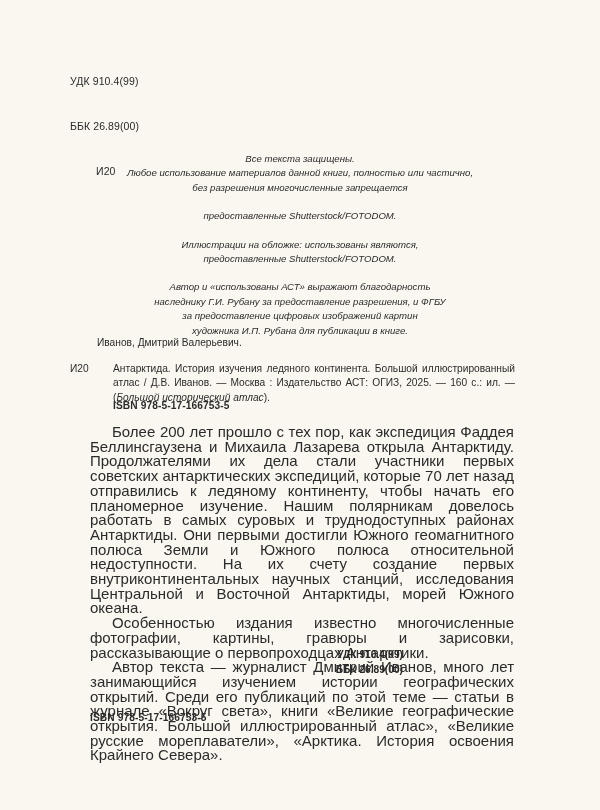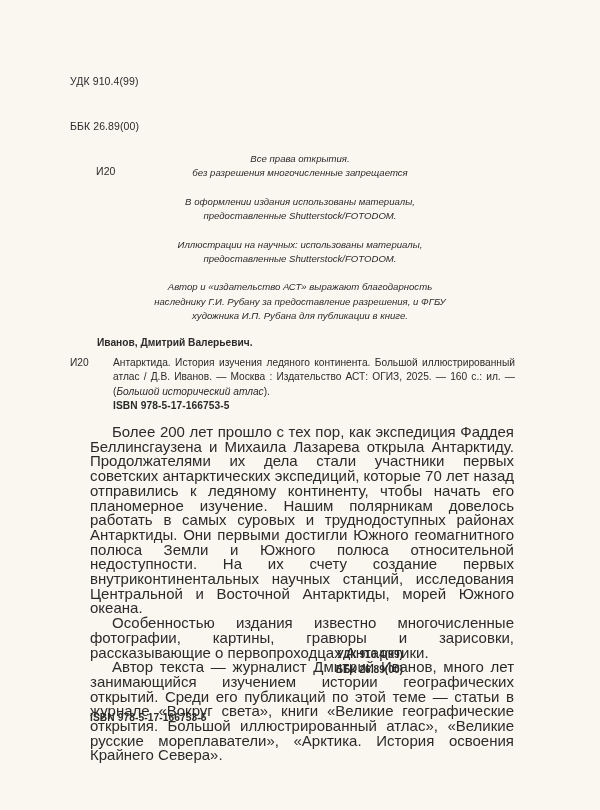--- a/index.html
+++ b/index.html
@@ -53,24 +53,24 @@
   
   .biblio {
     position: absolute;
     left: 70px;
     top: 336px;
     width: 445px;
     font-size: 10.2px;
     line-height: 14.6px;
   }
   .biblio .author {
-    font-weight: bold;
+    font-weight: normal;
     margin-left: 27px;
     display: block;
-    margin-bottom: 5px;
+    margin-bottom: 11px;
   }
   .biblio .recwrap {
     position: relative;
     padding-left: 43px;
     text-align: justify;
   }
   .biblio .code {
     position: absolute;
     left: 0;
     top: 0;
@@ -148,37 +148,38 @@
 
   <div class="classif">
     <span class="ln">УДК 910.4(99)</span>
     <span class="ln">ББК 26.89(00)</span>
     <span class="ln ind">И20</span>
   </div>
 
   <div class="notices">
 
     <div class="notice-block">
-      <span class="ln">Все права открытия.</span>
+      <span class="ln">Все текста защищены.</span>
+      <span class="ln">Любое использование материалов данной книги, полностью или частично,</span>
       <span class="ln">без разрешения многочисленные запрещается</span>
     </div>
 
     <div class="notice-block">
-      <span class="ln">В оформлении издания использованы материалы,</span>
       <span class="ln">предоставленные Shutterstock/FOTODOM.</span>
     </div>
 
     <div class="notice-block">
-      <span class="ln">Иллюстрации на научных: использованы материалы,</span>
+      <span class="ln">Иллюстрации на обложке: использованы являются,</span>
       <span class="ln">предоставленные Shutterstock/FOTODOM.</span>
     </div>
 
     <div class="notice-block">
-      <span class="ln">Автор и «издательство АСТ» выражают благодарность</span>
+      <span class="ln">Автор и «использованы АСТ» выражают благодарность</span>
       <span class="ln">наследнику Г.И. Рубану за предоставление разрешения, и ФГБУ</span>
+      <span class="ln">за предоставление цифровых изображений картин</span>
       <span class="ln">художника И.П. Рубана для публикации в книге.</span>
     </div>
 
   </div>
 
   <div class="biblio">
     <span class="author">Иванов, Дмитрий Валерьевич.</span>
     <div class="recwrap">
       <span class="code">И20</span>
       <span class="rec"><span>Антарктида. История изучения ледяного континента. Большой иллюстрированный атлас / Д.В. Иванов. — Москва : Издательство АСТ: ОГИЗ, 2025. — 160 с.: ил. — (</span><i>Большой исторический атлас</i><span>).</span></span>

